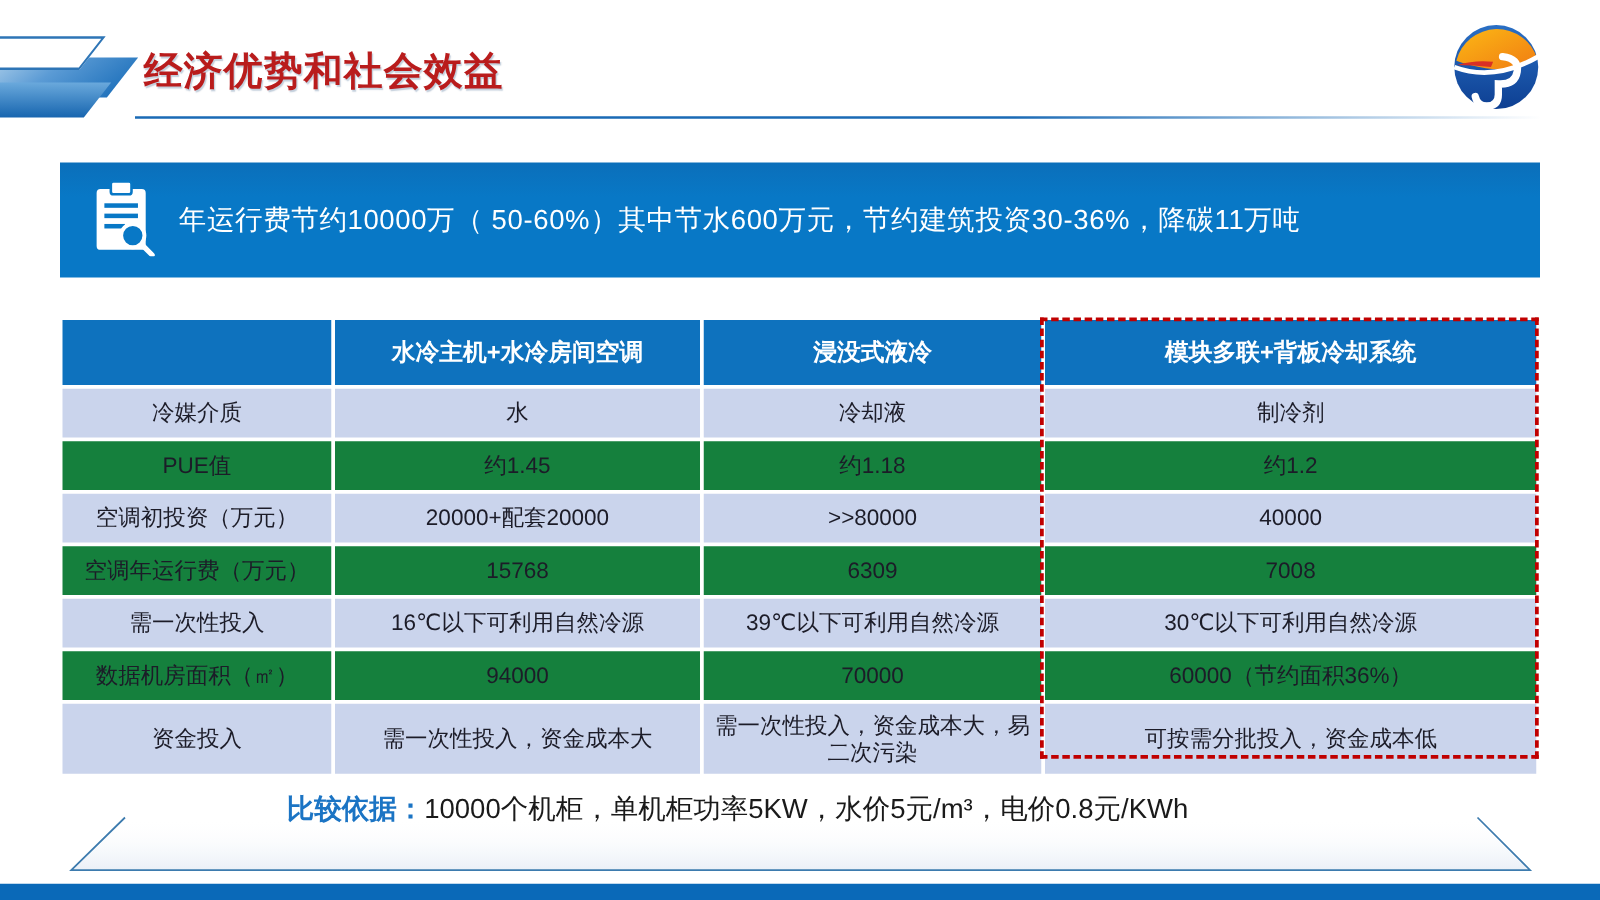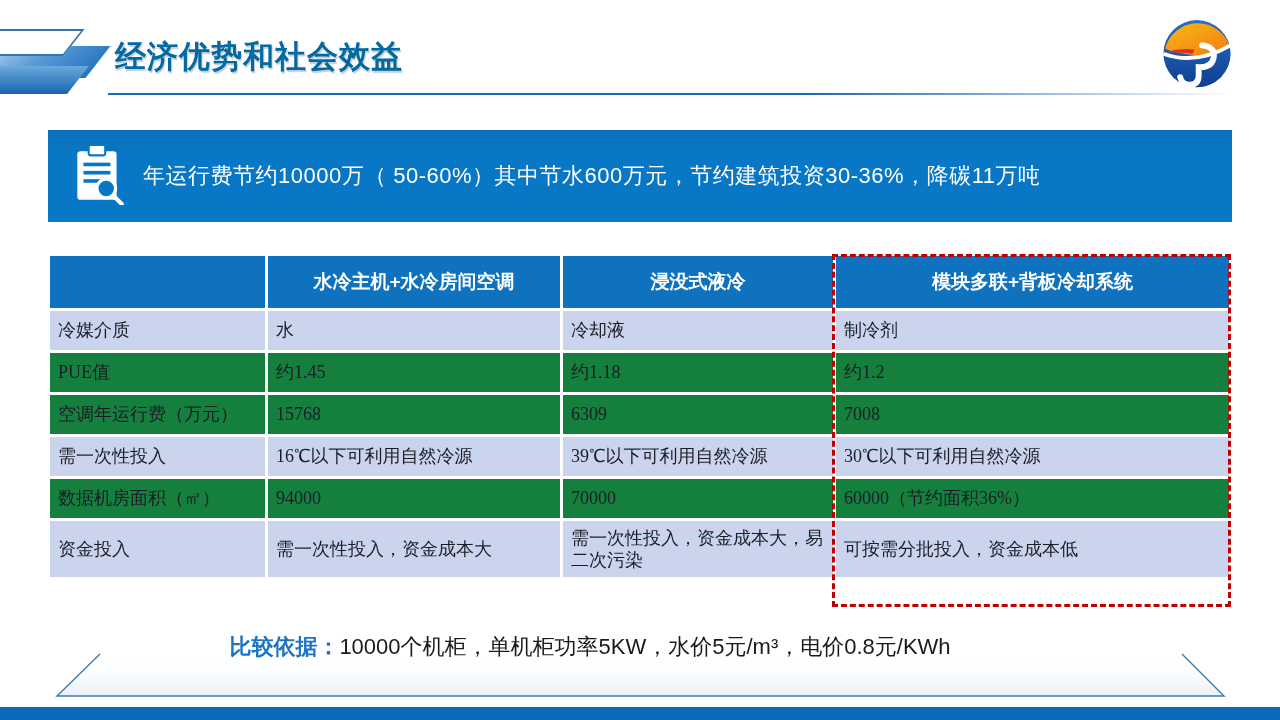--- a/index.html
+++ b/index.html
@@ -26,21 +26,21 @@
     transform: skewX(-38deg); z-index: 2;
   }
   .deco-dark {
     left: -26px; top: 66px; width: 104px; height: 28px;
     background: linear-gradient(180deg, #6aa9dc 0%, #1765af 100%);
     transform: skewX(-38deg); z-index: 3;
   }
   .page-title {
     position: absolute; left: 115px; top: 36px;
     font-size: 31px; font-weight: 700; letter-spacing: 1px;
-    color: #0369a1;
+    color: #b91c1c;
     text-shadow: 1px 2px 1px rgba(13, 60, 110, 0.25);
   }
   .header-rule {
     position: absolute; left: 108px; right: 0; top: 93px; height: 2px;
     background: linear-gradient(to right, #1a6ab5 0%, #1a6ab5 60%, rgba(26,106,181,0) 96%);
   }
   .logo {
     position: absolute; left: 1155px; top: 10px; width: 84px; height: 84px;
   }
 
@@ -62,23 +62,22 @@
     table-layout: fixed; width: 1185px;
     font-size: 18px; color: #1c1c28;
   }
   col.c0 { width: 215px; } col.c1 { width: 292px; }
   col.c2 { width: 270px; } col.c3 { width: 393px; }
   table.cmp th {
     background: #0e72be; color: #ffffff; font-size: 19px; font-weight: 700;
     height: 38px; text-align: center; vertical-align: middle; padding: 13px 4px;
   }
   table.cmp td {
-    text-align: left; vertical-align: middle; height: 39px; padding: 2px 8px;
+    text-align: center; vertical-align: middle; height: 39px; padding: 2px 8px;
     line-height: 1.25;
-    font-family: Liberation Serif, serif;
   }
   tr.band-a td { background: #cad4ec; }
   tr.band-b td { background: #15803d; }
   tr.tall td { height: 56px; }
   .hl-border {
     position: absolute; left: 785px; top: 1px; width: 399px; height: 353px;
     border: 3px dashed #c00000; pointer-events: none; z-index: 5;
   }
 
   
@@ -161,20 +160,26 @@
         <td>水</td>
         <td>冷却液</td>
         <td>制冷剂</td>
       </tr>
       <tr class="band-b">
         <td>PUE值</td>
         <td>约1.45</td>
         <td>约1.18</td>
         <td>约1.2</td>
       </tr>
+      <tr class="band-a">
+        <td>空调初投资（万元）</td>
+        <td>20000+配套20000</td>
+        <td>&gt;&gt;80000</td>
+        <td>40000</td>
+      </tr>
       <tr class="band-b">
         <td>空调年运行费（万元）</td>
         <td>15768</td>
         <td>6309</td>
         <td>7008</td>
       </tr>
       <tr class="band-a">
         <td>需一次性投入</td>
         <td>16℃以下可利用自然冷源</td>
         <td>39℃以下可利用自然冷源</td>

